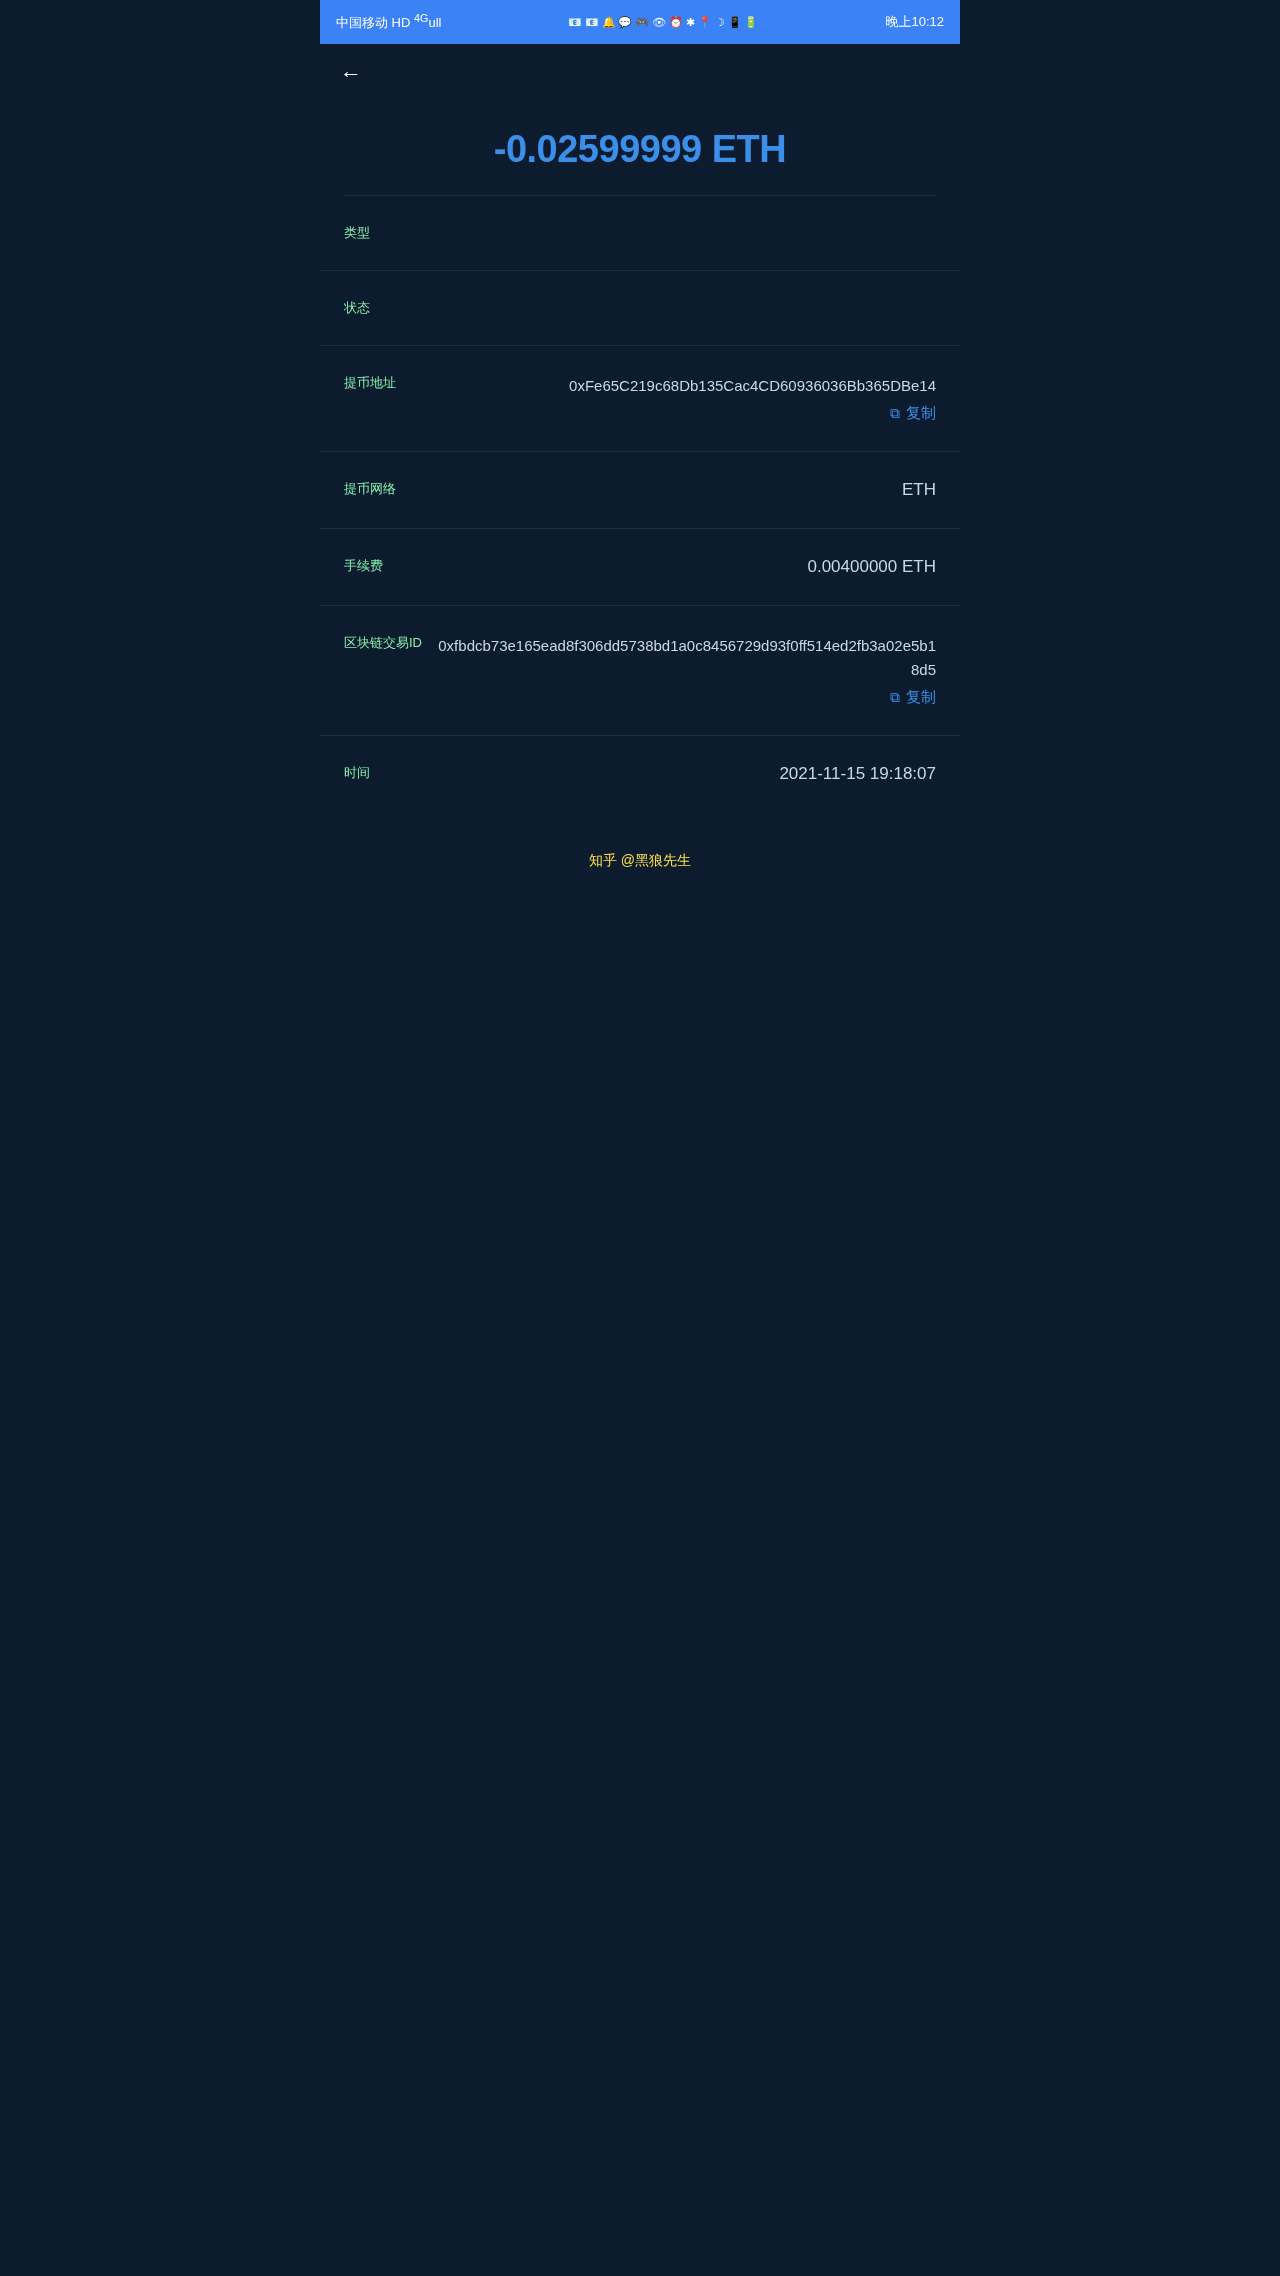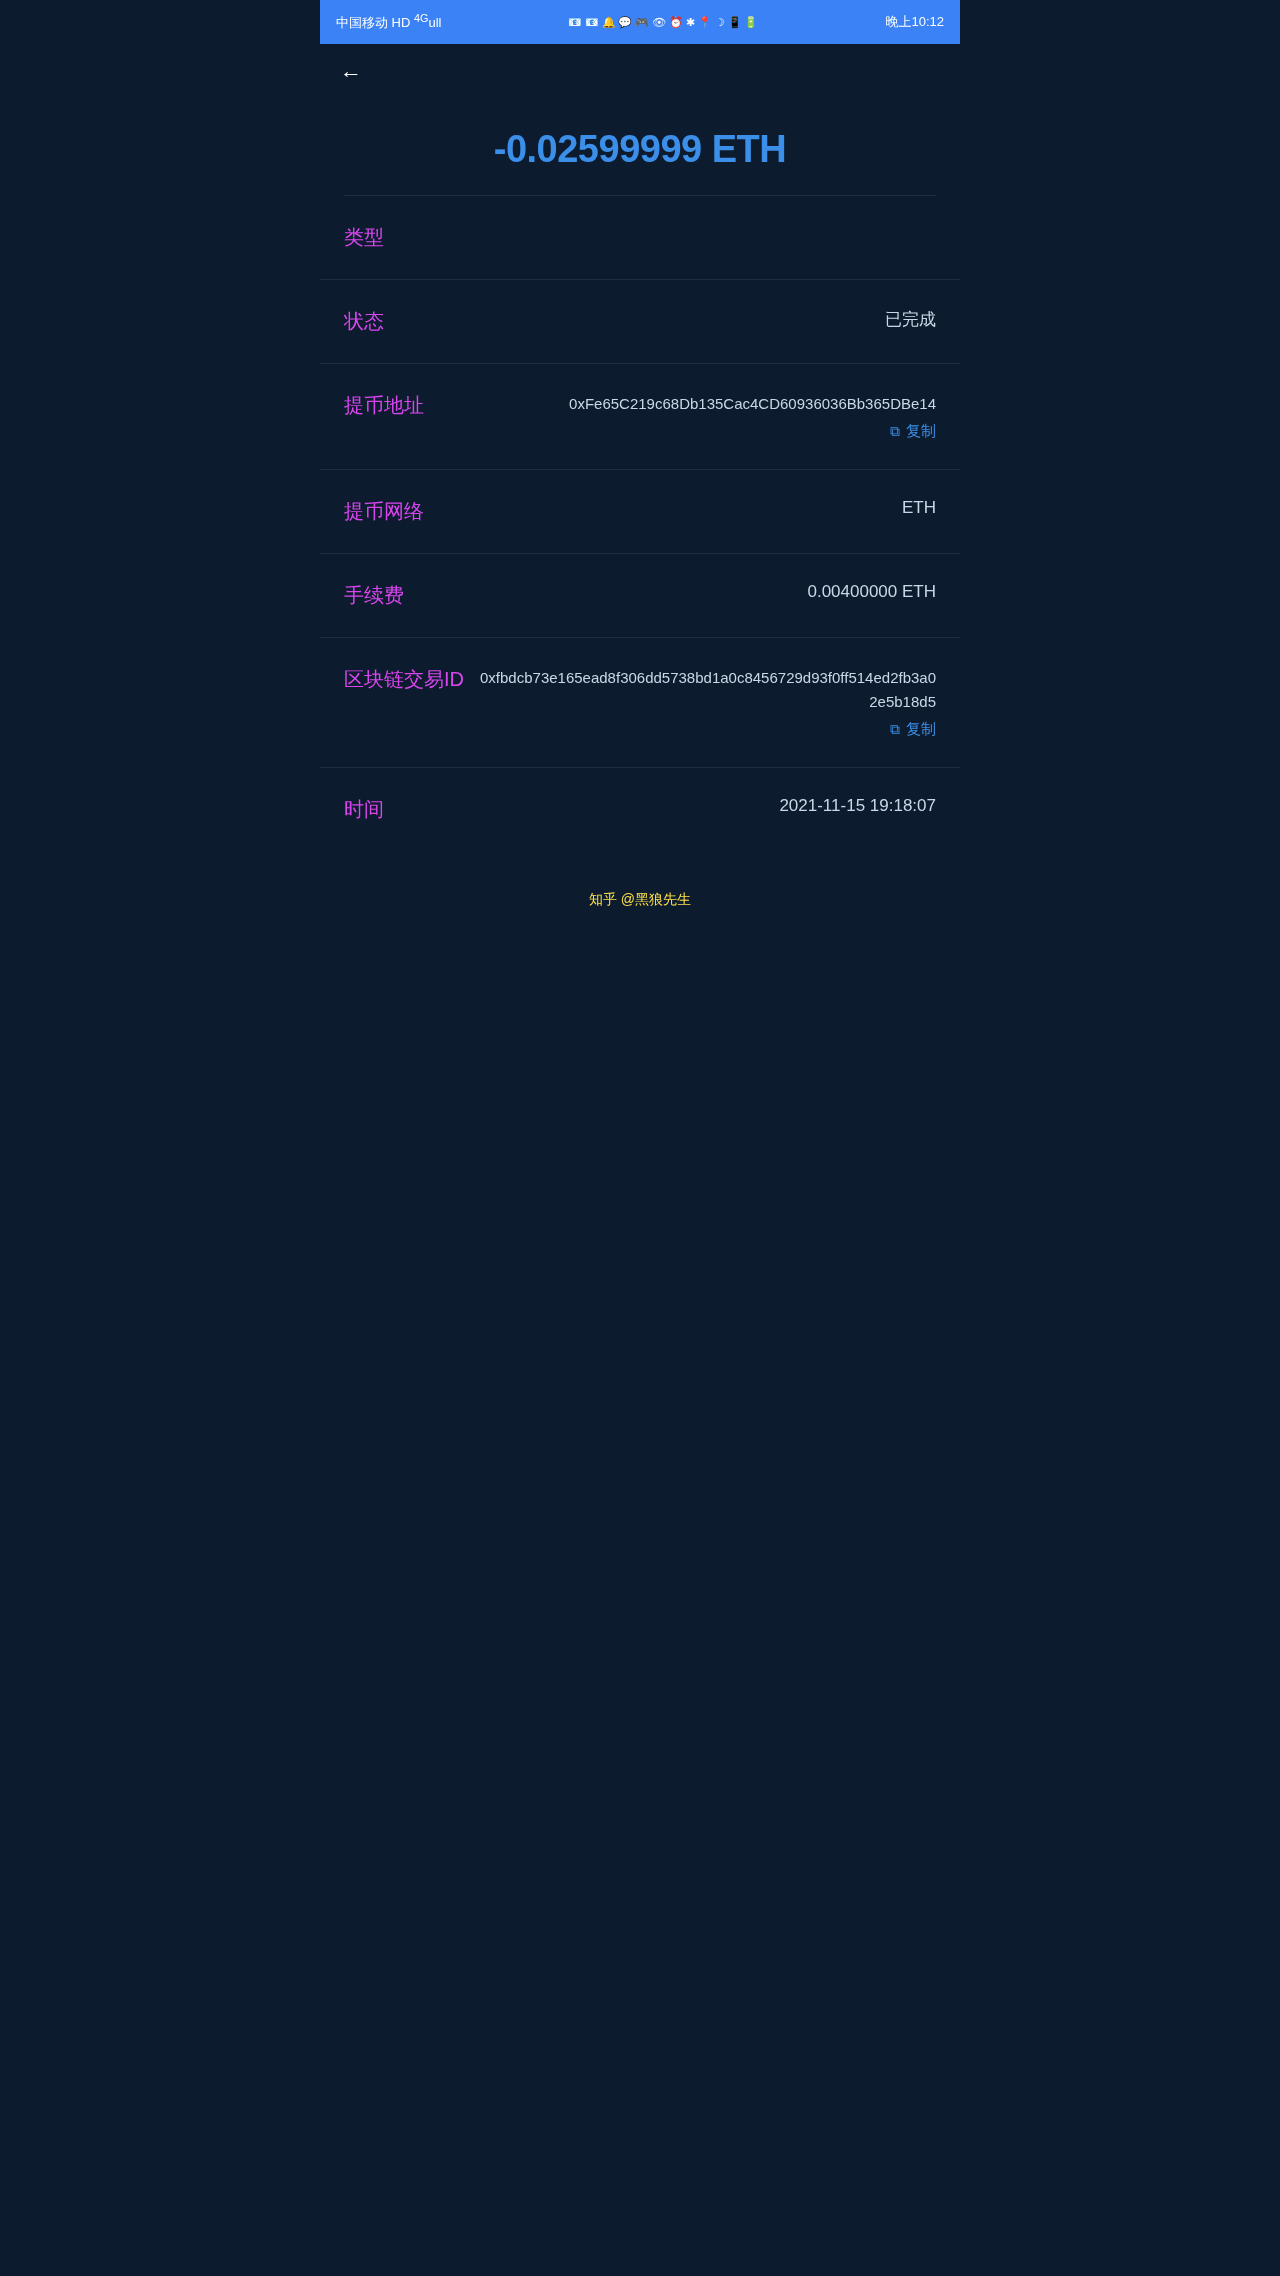--- a/index.html
+++ b/index.html
@@ -83,22 +83,22 @@
       align-items: flex-start;
       padding: 28px 24px;
       border-bottom: 1px solid #1e2f45;
     }
 
     .detail-row:last-of-type {
       border-bottom: none;
     }
 
     .detail-label {
-      font-size: 20px;
-      color: #d946ef;
+      font-size: 13px;
+      color: #86efac;
       flex-shrink: 0;
       padding-right: 16px;
     }
 
     .detail-value {
       font-size: 17px;
       color: #c8d8e8;
       text-align: right;
       flex: 1;
     }
@@ -158,21 +158,20 @@
 </div>
 
 <div class="divider"></div>
 
 <div id="detail-rows">
     <div class="detail-row">
       <div class="detail-label">类型</div>
     </div>
     <div class="detail-row">
       <div class="detail-label">状态</div>
-      <div class="detail-value">已完成</div>
     </div>
     <div class="detail-row">
       <div class="detail-label">提币地址</div>
       <div class="address-block">
         <div class="detail-value address">0xFe65C219c68Db135Cac4CD60936036Bb365DBe14</div>
         <div class="copy-btn">
           <span class="copy-icon">⧉</span>
           <span>复制</span>
         </div>
       </div>

